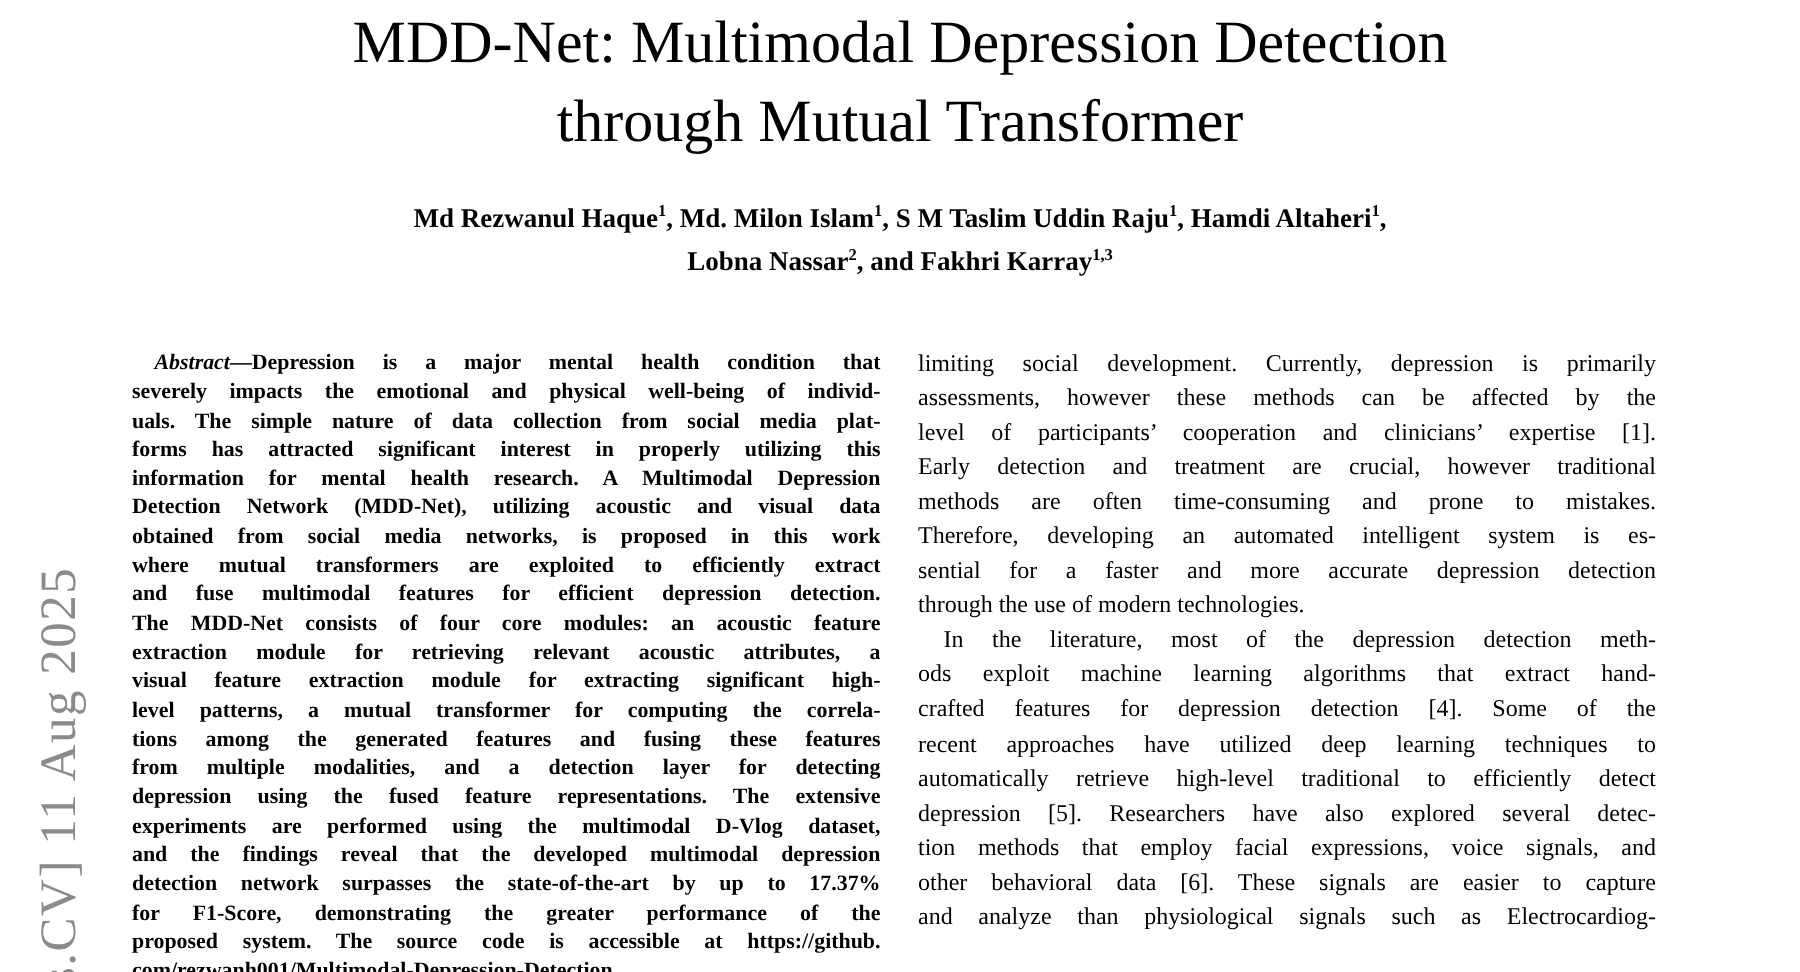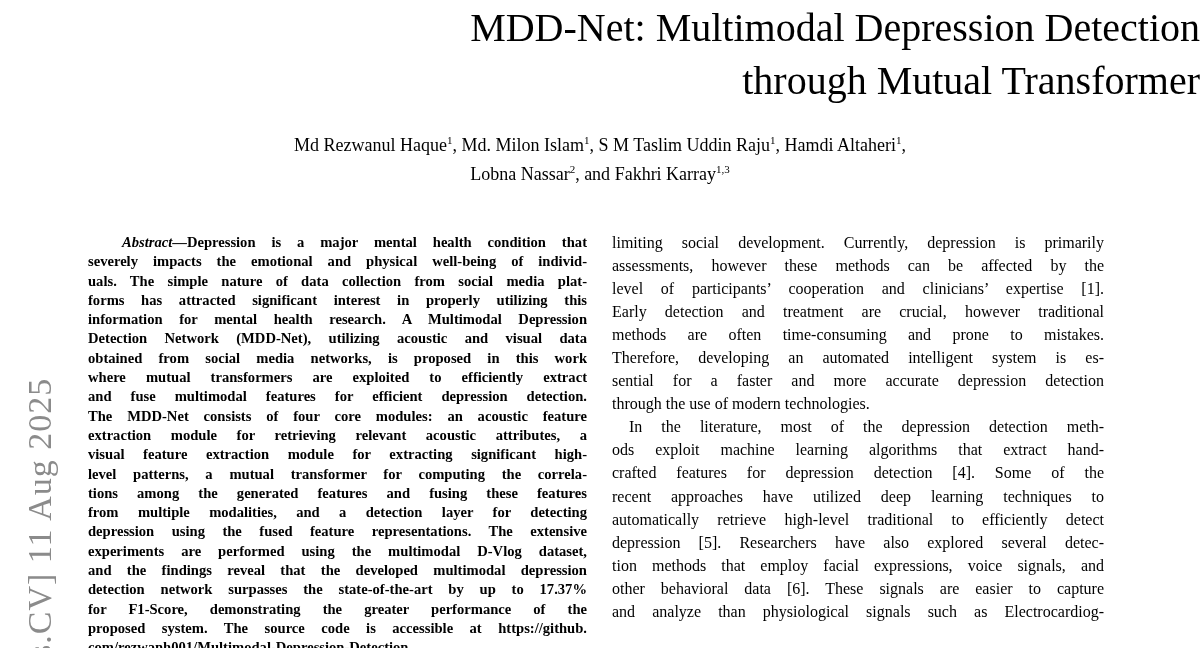--- a/index.html
+++ b/index.html
@@ -32,33 +32,34 @@
     color: #8b8b8b;
     white-space: nowrap;
     letter-spacing: 1px;
   }
   
   .title {
     position: absolute;
     top: 1px;
     left: 0;
     width: 1200px;
-    text-align: right;
+    text-align: center;
     font-size: 40px;
     line-height: 53px;
   }
   
   .authors {
     position: absolute;
     top: 131px;
     left: 0;
     width: 1200px;
     text-align: center;
     font-size: 18px;
     line-height: 29px;
+    font-weight: bold;
   }
   .authors sup {
     font-size: 11px;
     line-height: 0;
   }
   
   .col-left {
     position: absolute;
     left: 88px;
     top: 233px;
@@ -77,21 +78,20 @@
     height: 19.3px;
     overflow: hidden;
     text-align: justify;
     text-align-last: justify;
   }
   .abs-first {
     padding-left: 15px;
   }
   .abs-first .abs-label {
     font-style: italic;
-    margin-left: 19px;
   }
   .body-line {
     font-size: 16px;
     line-height: 23.05px;
     height: 23.05px;
     overflow: hidden;
     text-align: justify;
     text-align-last: justify;
     font-family: Liberation Serif, serif;
   }

